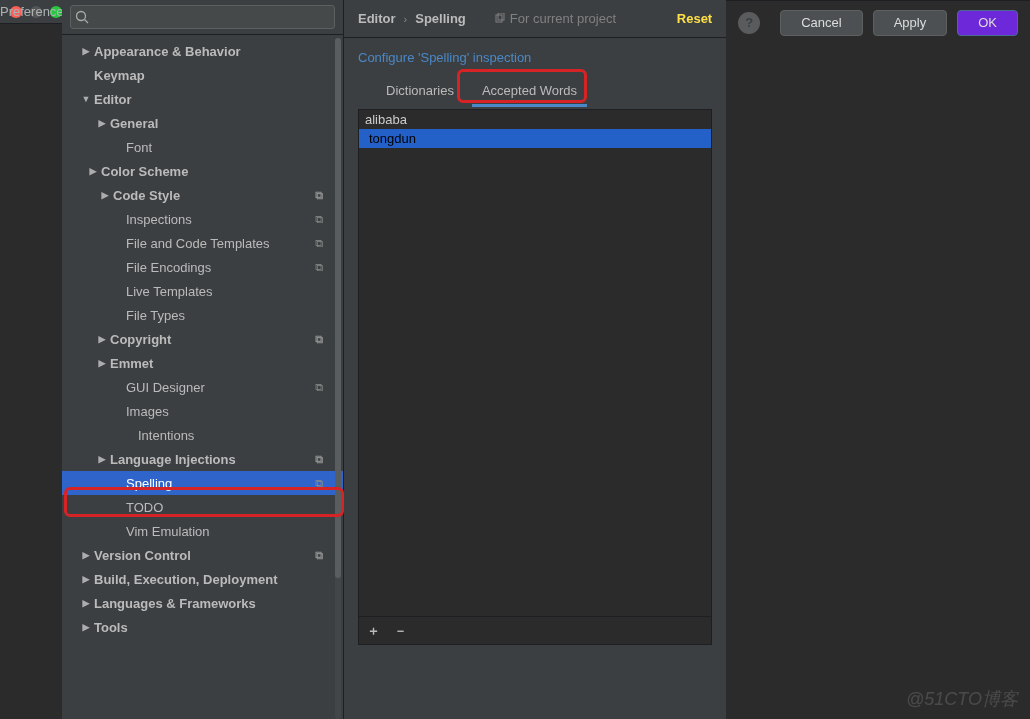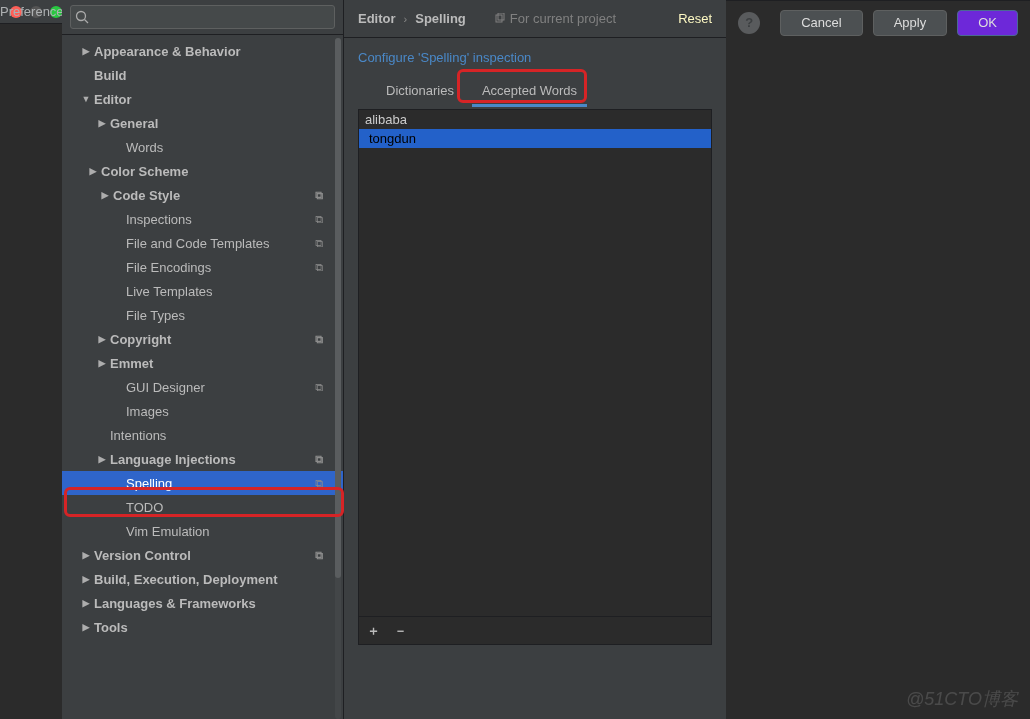--- a/index.html
+++ b/index.html
@@ -28,21 +28,21 @@
   .arrow.none::before { content: ""; }
   .icon-copy { position: absolute; right: 20px; color: #8c8c8c; font-size: 11px; }
   .highlight-box { border: 3px solid #d62426; border-radius: 6px; position: absolute; pointer-events: none; }
 
   .main { flex: 1; display: flex; flex-direction: column; background: #3c3f41; }
   .main-header { height: 38px; display: flex; align-items: center; padding: 0 14px; border-bottom: 1px solid #1e1f22; }
   .crumb { color: #bbbbbb; font-weight: 600; }
   .chev { color: #888; padding: 0 8px; font-size: 11px; }
   .proj { color: #808080; display: flex; align-items: center; gap: 4px; margin-left: 28px; }
   .spacer { flex: 1; }
-  .reset { color: #fef9c3; font-weight: 400; cursor: pointer; }
+  .reset { color: #fde047; font-weight: 700; cursor: pointer; }
   .link-row { padding: 12px 14px 10px; }
   .link { color: #4a88c7; cursor: pointer; }
   .tabs { display: flex; padding-left: 28px; height: 30px; align-items: center; position: relative; }
   .tab { padding: 0 14px; height: 28px; display: flex; align-items: center; color: #bbbbbb; cursor: pointer; }
   .tab.active { position: relative; }
   .tab.active::after { content:""; position:absolute; left:4px; right:4px; bottom:-3px; height:3px; background:#4a88c7; }
   .list { margin: 4px 14px 0; background: #2b2b2b; border: 1px solid #1e1f22; height: 536px; display: flex; flex-direction: column; }
   .list-items { flex: 1; overflow: auto; }
   .item { height: 19px; padding: 0 6px; color: #ccc; display: flex; align-items: center; }
   .item.sel { background: #2361c9; color: #000000; padding-left: 10px; }
@@ -77,33 +77,33 @@
           <input class="search-input" placeholder="" style="">
         </div>
       </div>
       <div class="tree" id="tree">
           <div class="node" style="padding-left: 16px;">
             <span class="arrow closed"></span>
             <span>Appearance &amp; Behavior</span>
           </div>
           <div class="node" style="padding-left: 16px;">
             <span class="arrow none"></span>
-            <span>Build</span>
+            <span>Keymap</span>
           </div>
           <div class="node" style="padding-left: 16px;">
             <span class="arrow open"></span>
             <span>Editor</span>
           </div>
           <div class="node" style="padding-left: 32px;">
             <span class="arrow closed"></span>
             <span>General</span>
           </div>
           <div class="node lite" style="padding-left: 48px;">
             <span class="arrow none"></span>
-            <span>Words</span>
+            <span>Font</span>
           </div>
           <div class="node" style="padding-left: 23px;">
             <span class="arrow closed"></span>
             <span>Color Scheme</span>
           </div>
           <div class="node" style="padding-left: 35px;">
             <span class="arrow closed"></span>
             <span>Code Style</span>
             <span class="icon-copy">⧉</span>
           </div>
@@ -141,21 +141,21 @@
           </div>
           <div class="node lite" style="padding-left: 48px;">
             <span class="arrow none"></span>
             <span>GUI Designer</span>
             <span class="icon-copy">⧉</span>
           </div>
           <div class="node lite" style="padding-left: 48px;">
             <span class="arrow none"></span>
             <span>Images</span>
           </div>
-          <div class="node lite" style="padding-left: 32px;">
+          <div class="node lite" style="padding-left: 60px;">
             <span class="arrow none"></span>
             <span>Intentions</span>
           </div>
           <div class="node" style="padding-left: 32px;">
             <span class="arrow closed"></span>
             <span>Language Injections</span>
             <span class="icon-copy">⧉</span>
           </div>
           <div class="node lite sel" style="padding-left: 48px;">
             <span class="arrow none"></span>

